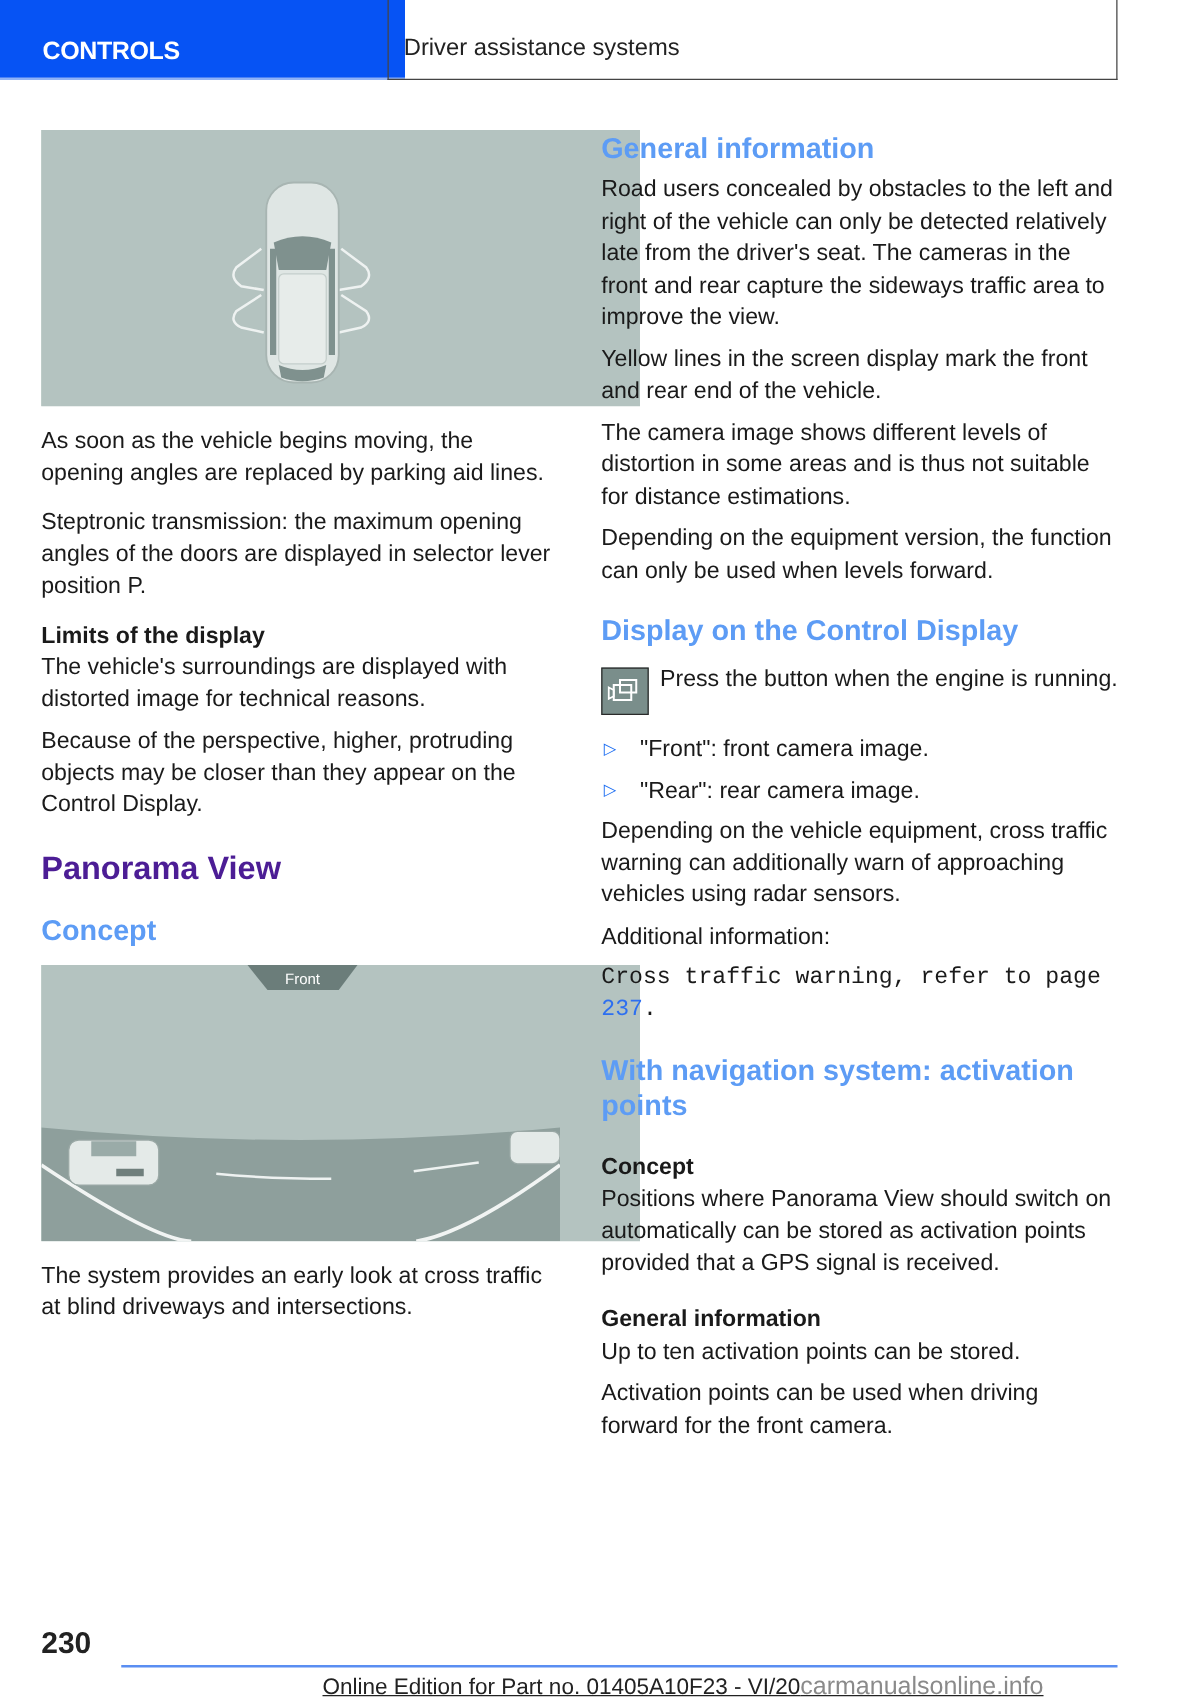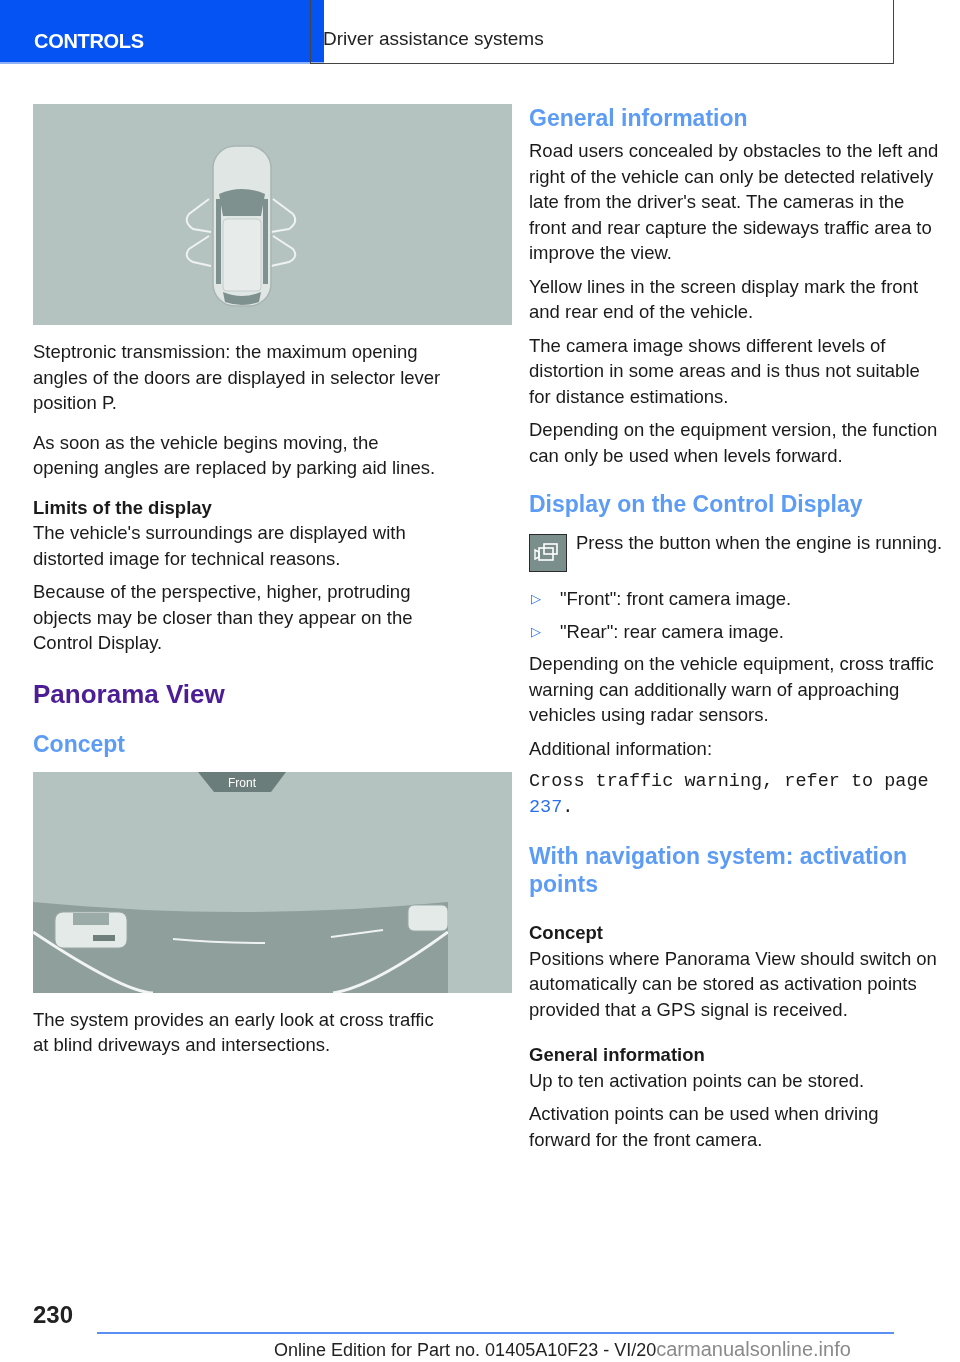--- a/index.html
+++ b/index.html
@@ -11,21 +11,21 @@
                  background: #0653f4; border-bottom: 2px solid #8fb2f6; box-sizing: border-box; }
   .hdr-section span { position: absolute; left: 34px; top: 30px; color: #fff; font-weight: bold;
                       font-size: 20px; letter-spacing: -0.3px; }
   .hdr-chapter { position: absolute; left: 310px; top: -2px; width: 584px; height: 66px;
                  border: 1.5px solid #444; border-top: none; box-sizing: border-box; }
   .hdr-chapter span { position: absolute; left: 12px; top: 30px; font-size: 19px; color: #222; }
 
   
   .col { position: absolute; top: 104px; }
   .col-left { left: 33px; width: 415px; }
-  .col-right { left: 481px; width: 415px; margin-left: 48px; }
+  .col-right { left: 481px; width: 415px; }
 
   p { margin: 0; font-size: 18.5px; line-height: 25.5px; }
   .mb8 { margin-bottom: 8px; }
   .mb14 { margin-bottom: 14px; }
   .subhead { font-weight: bold; font-size: 18.5px; line-height: 25.5px; margin: 0; }
   .h1 { color: #4c1d95; font-weight: bold; font-size: 26px; line-height: 32px; margin: 0; }
   .h2 { color: #5d9cf5; font-weight: bold; font-size: 23px; line-height: 28px; margin: 0; }
 
   .figure { width: 479px; height: 221px; background: #b4c3c0; position: relative; overflow: hidden; }
 
@@ -34,21 +34,21 @@
 
   .icon-row { display: flex; align-items: flex-start; margin-bottom: 14px; }
   .btn-icon { width: 38px; height: 38px; background: #7a8e8b; border: 1.5px solid #2a2a2a;
               box-sizing: border-box; margin-right: 9px; margin-top: 4px; flex-shrink: 0; }
 
   .link { color: #2d6ff0; }
 
   
   .page-num { position: absolute; left: 33px; top: 1301px; font-weight: bold; font-size: 24px; color: #222; text-align: center; }
   .footer-rule { position: absolute; left: 97px; top: 1332px; width: 797px; height: 2px; background: #5a8ef2; }
-  .footer-text { position: absolute; left: 274px; top: 1338px; font-size: 18px; color: #222; white-space: nowrap; }
+  .footer-text { position: absolute; left: 258px; top: 1338px; font-size: 18px; color: #222; white-space: nowrap; text-decoration: underline; }
   .watermark { color: #8a8a8a; font-size: 20px; }
 </style>
 </head>
 <body>
 
 <div class="hdr-section">
   <span>CONTROLS</span>
 </div>
 <div class="hdr-chapter">
   <span>Driver assistance systems</span>
@@ -66,22 +66,22 @@
 
       <rect x="180" y="42" width="58" height="160" rx="22" fill="#dfe6e4" stroke="#a8b5b2" stroke-width="1.5"></rect>
       <path d="M186 90 Q209 80 232 90 L228 112 L190 112 Z" fill="#7f918e"></path>
       <rect x="190" y="115" width="38" height="72" rx="4" fill="#e7ecea" stroke="#c4cecb"></rect>
       <path d="M190 188 Q209 196 228 188 L226 198 Q209 204 192 198 Z" fill="#7f918e"></path>
       <rect x="183" y="95" width="5" height="85" fill="#7f918e"></rect>
       <rect x="230" y="95" width="5" height="85" fill="#7f918e"></rect>
     </svg>
   </div>
 
+  <p class="mb14">As soon as the vehicle begins moving, the opening angles are replaced by parking aid lines.</p>
   <p class="mb14">Steptronic transmission: the maximum opening angles of the doors are displayed in selector lever position P.</p>
-  <p class="mb14">As soon as the vehicle begins moving, the opening angles are replaced by parking aid lines.</p>
   <p class="subhead">Limits of the display</p>
   <p class="mb8">The vehicle's surroundings are displayed with distorted image for technical reasons.</p>
   <p style="margin-bottom:22px;">Because of the perspective, higher, protruding objects may be closer than they appear on the Control Display.</p>
 
   <h1 class="h1" style="margin-bottom:20px;">Panorama View</h1>
   <h2 class="h2" style="margin-bottom:14px;">Concept</h2>
 
   <div class="figure" style="margin-bottom:14px;">
     <svg width="415" height="221" viewBox="0 0 415 221">
       <rect width="415" height="221" fill="#b4c3c0"></rect>

